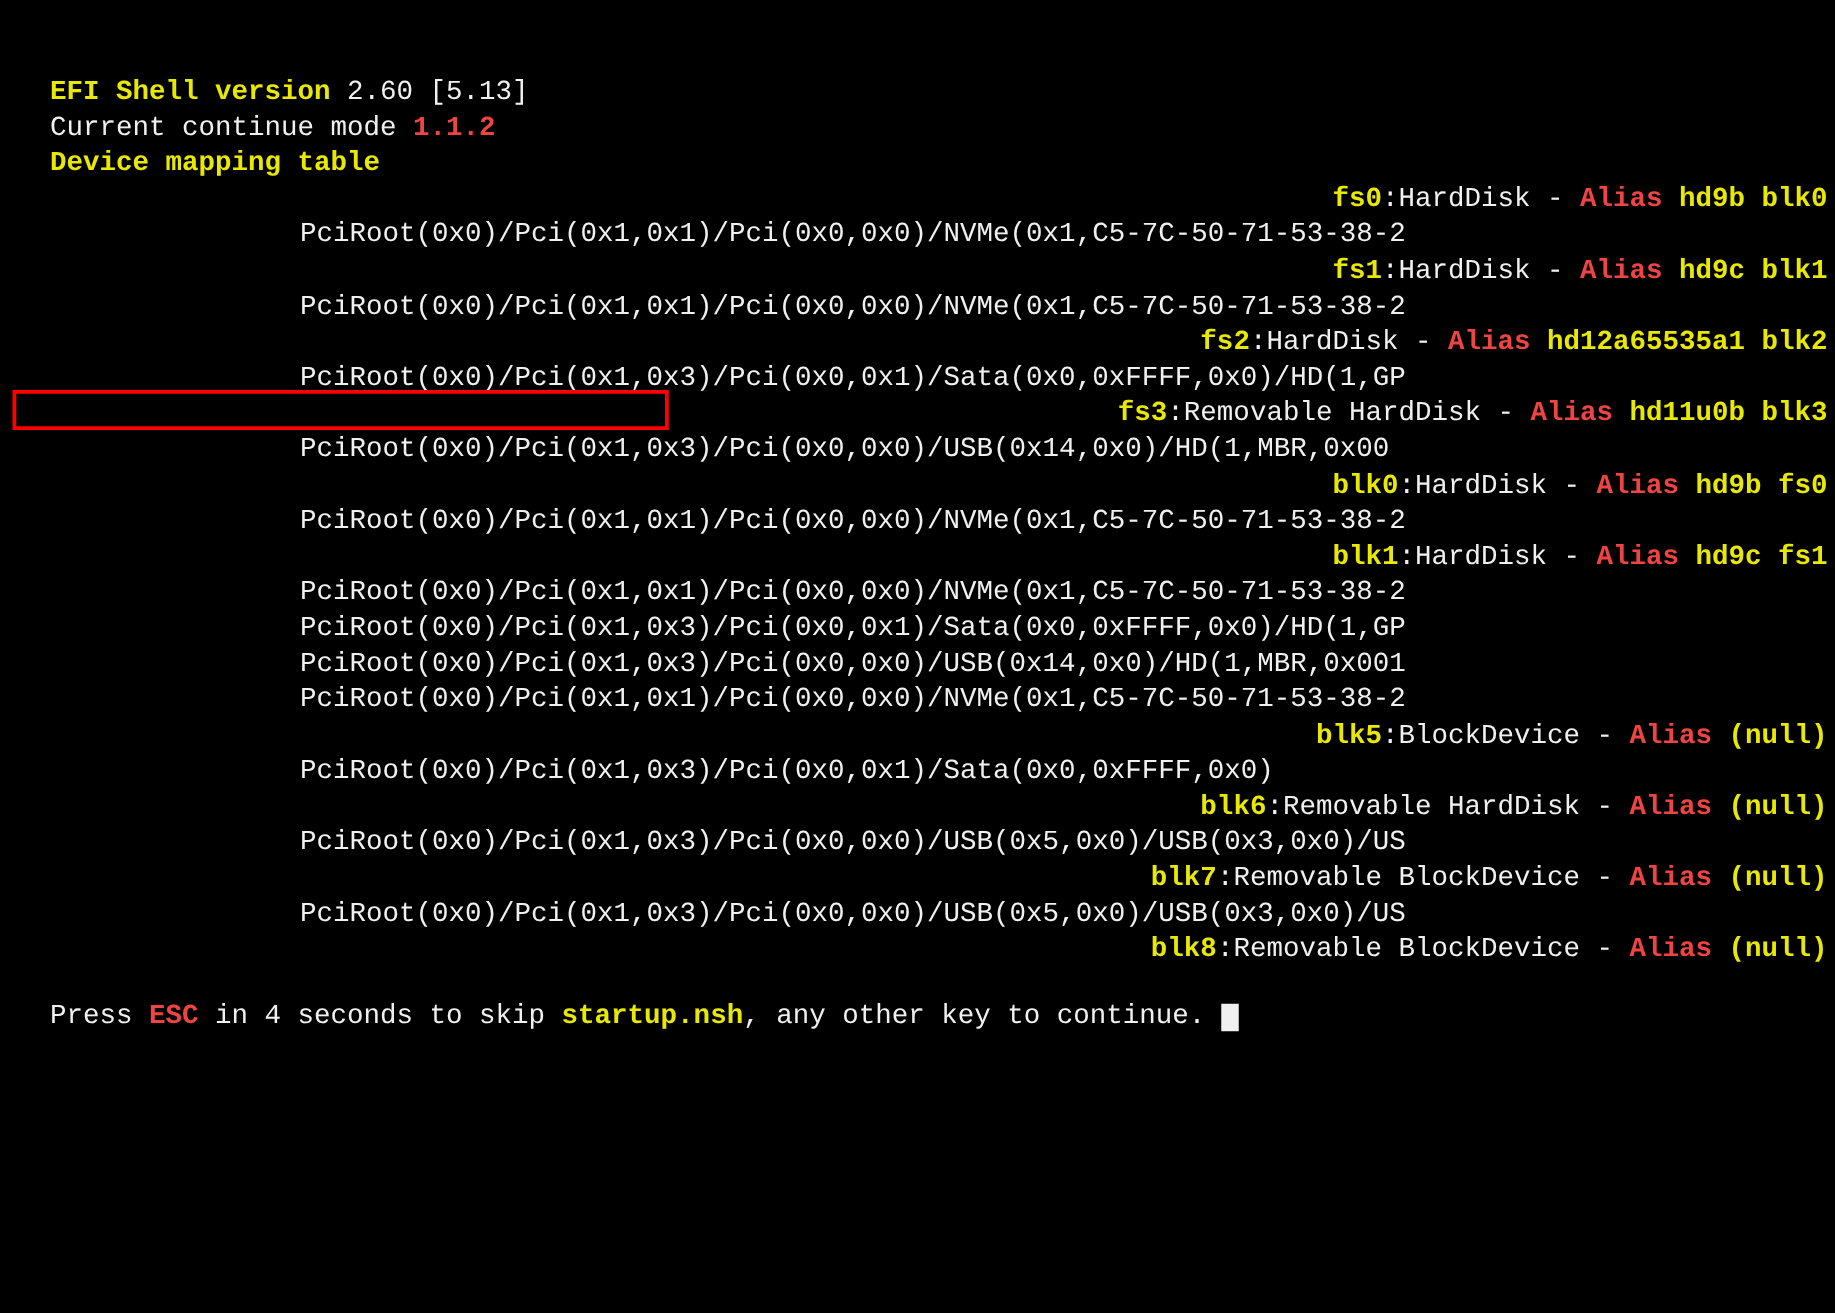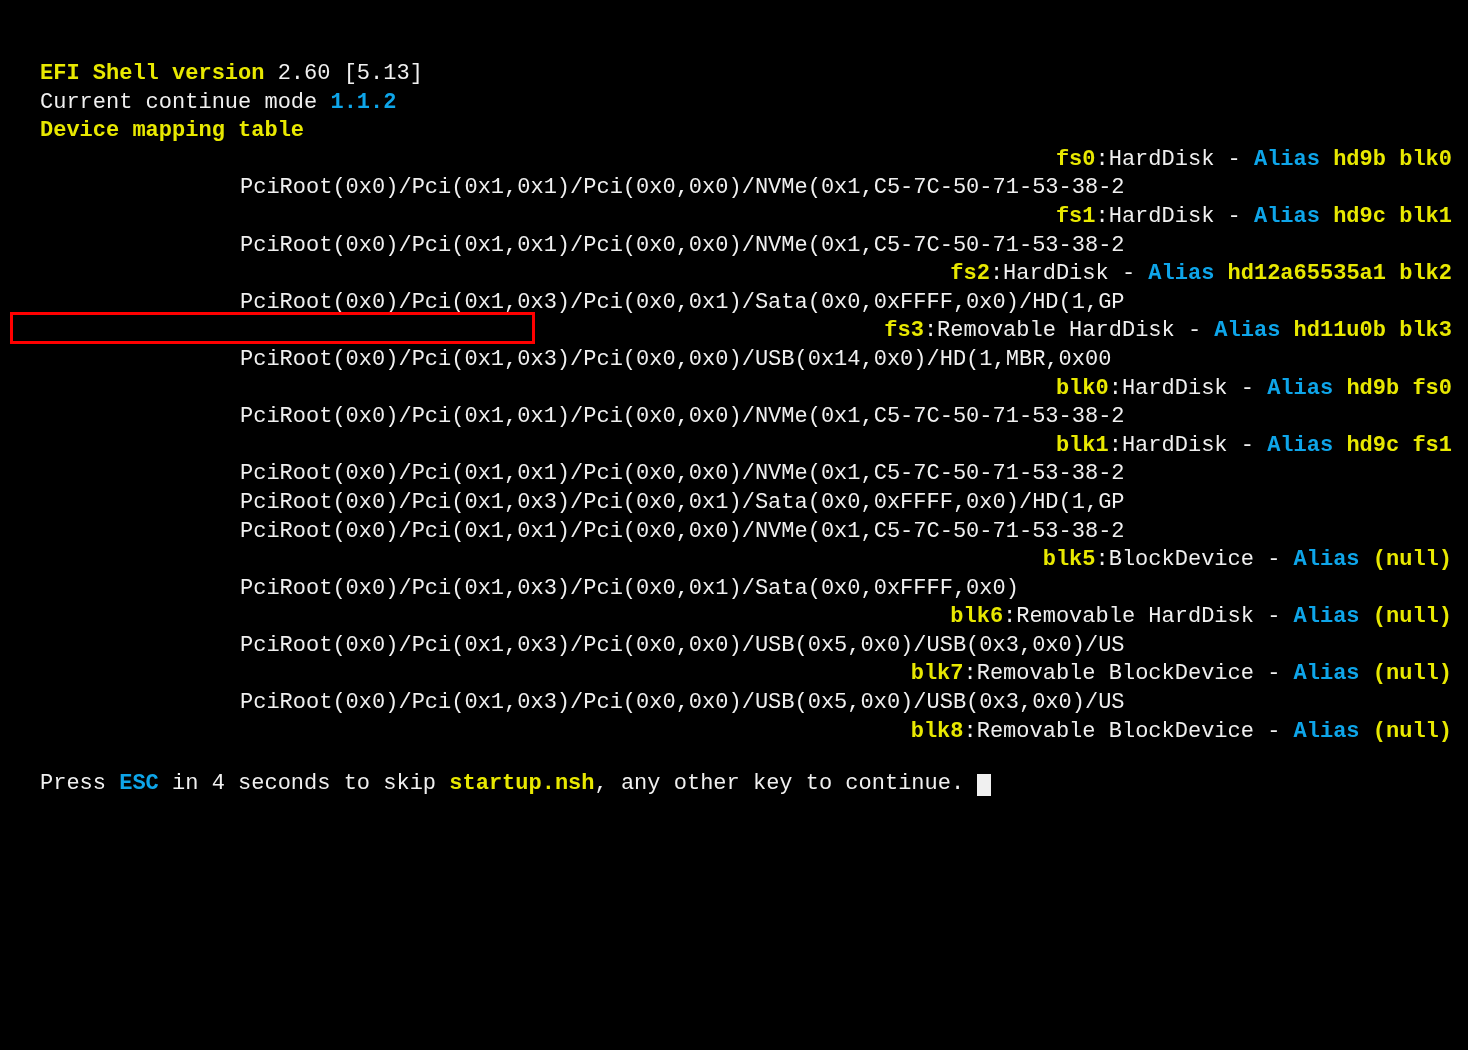--- a/index.html
+++ b/index.html
@@ -8,26 +8,26 @@
     color: #c0c0c0;
     font-family: "Courier New", monospace;
     font-size: 22px;
     line-height: 1.3;
     width: 1468px;
     height: 1050px;
     overflow: hidden;
     position: relative;
   }
   .screen {
-    padding: 60px 16px 0 40px;
+    padding: 60px 6px 0 40px;
     white-space: nowrap;
   }
   .yellow { color: #e8e800; font-weight: bold; }
   .white { color: #f0f0f0; }
-  .boldwhite { color: #0ea5e9; font-weight: bold; }
+  .boldwhite { color: #ef4444; font-weight: bold; }
   .line { display: block; }
   .indent1 { padding-left: 40px; text-align: right; }
   .indent2 { padding-left: 200px; }
   .dev-name { display: inline-block; width: 120px; }
   .highlight-box {
     position: absolute;
     border: 3px solid #ff0000;
     background: transparent;
     pointer-events: none;
   }
@@ -62,20 +62,21 @@
       <div class="line indent2 white">PciRoot(0x0)/Pci(0x1,0x1)/Pci(0x0,0x0)/NVMe(0x1,C5-7C-50-71-53-38-2</div>
       <div class="line indent1"><span class="yellow dev-name">fs2</span><span class="white">:HardDisk - </span><span class="boldwhite">Alias </span><span class="yellow">hd12a65535a1 blk2</span></div>
       <div class="line indent2 white">PciRoot(0x0)/Pci(0x1,0x3)/Pci(0x0,0x1)/Sata(0x0,0xFFFF,0x0)/HD(1,GP</div>
       <div class="line indent1"><span class="yellow dev-name">fs3</span><span class="white">:Removable HardDisk - </span><span class="boldwhite">Alias </span><span class="yellow">hd11u0b blk3</span></div>
       <div class="line indent2 white">PciRoot(0x0)/Pci(0x1,0x3)/Pci(0x0,0x0)/USB(0x14,0x0)/HD(1,MBR,0x00</div>
       <div class="line indent1"><span class="yellow dev-name">blk0</span><span class="white">:HardDisk - </span><span class="boldwhite">Alias </span><span class="yellow">hd9b fs0</span></div>
       <div class="line indent2 white">PciRoot(0x0)/Pci(0x1,0x1)/Pci(0x0,0x0)/NVMe(0x1,C5-7C-50-71-53-38-2</div>
       <div class="line indent1"><span class="yellow dev-name">blk1</span><span class="white">:HardDisk - </span><span class="boldwhite">Alias </span><span class="yellow">hd9c fs1</span></div>
       <div class="line indent2 white">PciRoot(0x0)/Pci(0x1,0x1)/Pci(0x0,0x0)/NVMe(0x1,C5-7C-50-71-53-38-2</div>
       <div class="line indent2 white">PciRoot(0x0)/Pci(0x1,0x3)/Pci(0x0,0x1)/Sata(0x0,0xFFFF,0x0)/HD(1,GP</div>
+      <div class="line indent2 white">PciRoot(0x0)/Pci(0x1,0x3)/Pci(0x0,0x0)/USB(0x14,0x0)/HD(1,MBR,0x001</div>
       <div class="line indent2 white">PciRoot(0x0)/Pci(0x1,0x1)/Pci(0x0,0x0)/NVMe(0x1,C5-7C-50-71-53-38-2</div>
       <div class="line indent1"><span class="yellow dev-name">blk5</span><span class="white">:BlockDevice - </span><span class="boldwhite">Alias </span><span class="yellow">(null)</span></div>
       <div class="line indent2 white">PciRoot(0x0)/Pci(0x1,0x3)/Pci(0x0,0x1)/Sata(0x0,0xFFFF,0x0)</div>
       <div class="line indent1"><span class="yellow dev-name">blk6</span><span class="white">:Removable HardDisk - </span><span class="boldwhite">Alias </span><span class="yellow">(null)</span></div>
       <div class="line indent2 white">PciRoot(0x0)/Pci(0x1,0x3)/Pci(0x0,0x0)/USB(0x5,0x0)/USB(0x3,0x0)/US</div>
       <div class="line indent1"><span class="yellow dev-name">blk7</span><span class="white">:Removable BlockDevice - </span><span class="boldwhite">Alias </span><span class="yellow">(null)</span></div>
       <div class="line indent2 white">PciRoot(0x0)/Pci(0x1,0x3)/Pci(0x0,0x0)/USB(0x5,0x0)/USB(0x3,0x0)/US</div>
       <div class="line indent1"><span class="yellow dev-name">blk8</span><span class="white">:Removable BlockDevice - </span><span class="boldwhite">Alias </span><span class="yellow">(null)</span></div>
     </div>
 

